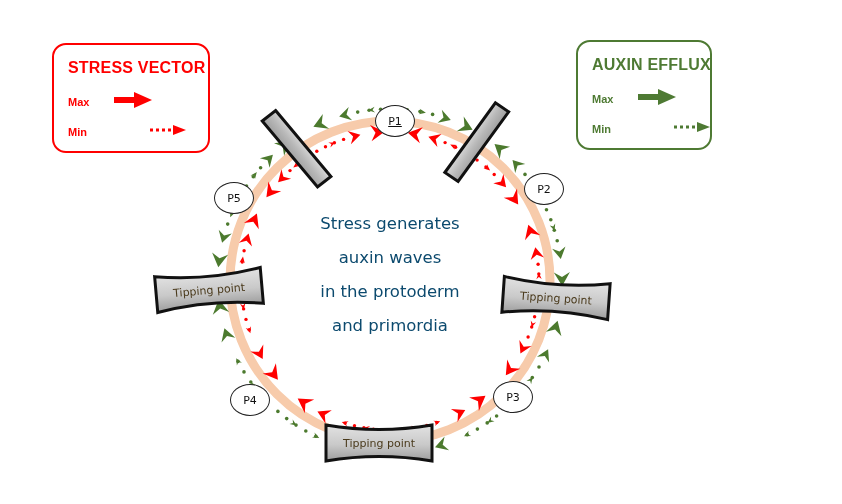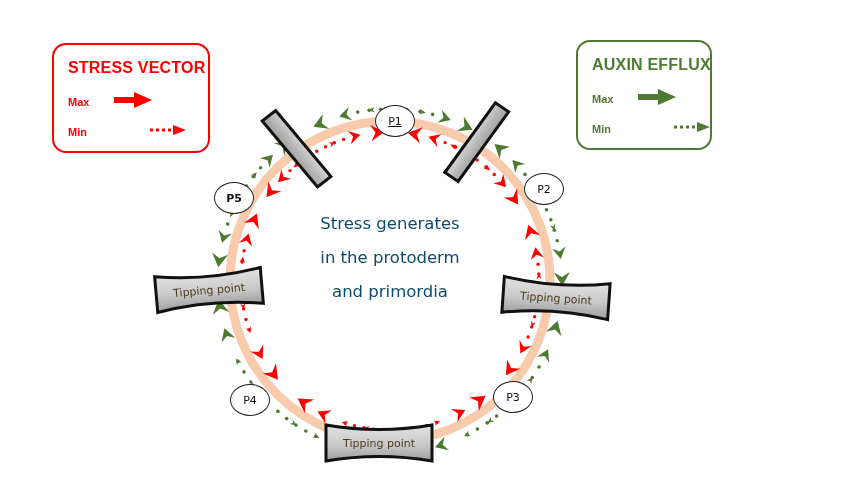--- a/index.html
+++ b/index.html
@@ -287,26 +287,27 @@
   </div>
   <div class="pnode" id="p-1" style="left: 543px; top: 188px;">
     <span>P2</span>
   </div>
   <div class="pnode" id="p-2" style="left: 512px; top: 396px;">
     <span>P3</span>
   </div>
   <div class="pnode" id="p-3" style="left: 249px; top: 399px;">
     <span>P4</span>
   </div>
-  <div class="pnode" id="p-4" style="left: 233px; top: 197px; font-weight: bold;">
+  <div class="pnode" id="p-4" style="left: 233px; top: 197px;">
     <span>P5</span>
   </div>
 
   <div class="center-text">
     <div>Stress generates</div>
+    <div>auxin waves</div>
     <div>in the protoderm</div>
     <div>and  primordia</div>
   </div>
 
   <div class="legend stress">
     <div class="legend-title">STRESS VECTOR</div>
     <div class="legend-row r1">
       <span class="legend-lab">Max</span>
       <span class="legend-gly">
         <svg width="44" height="18" viewBox="0 0 44 18">

